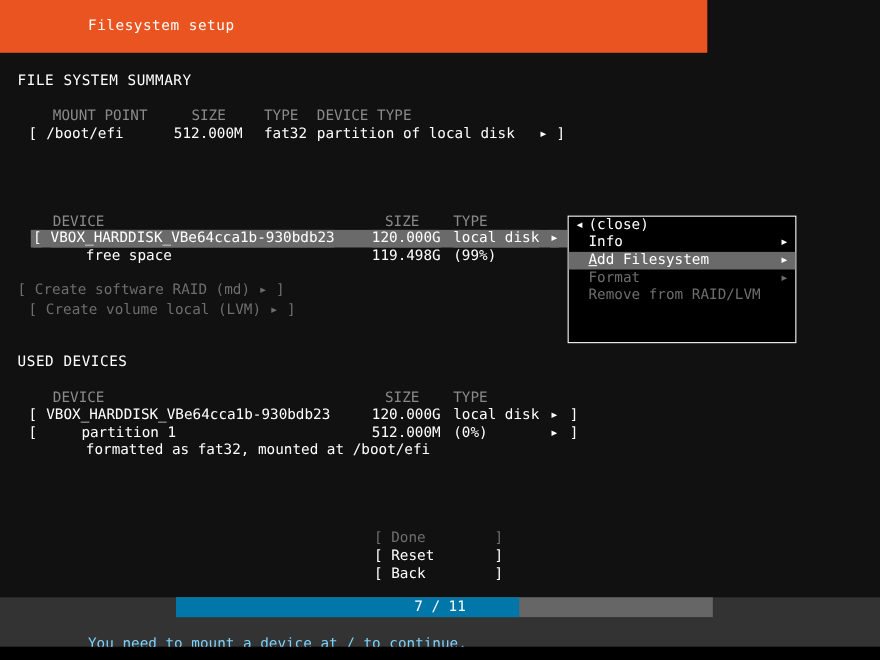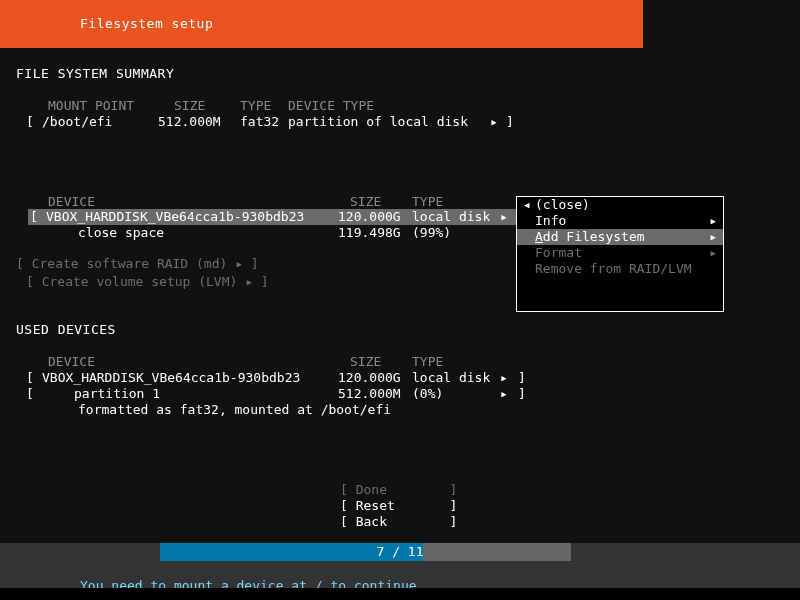--- a/index.html
+++ b/index.html
@@ -102,23 +102,22 @@
   
   #footer-band {
     position: absolute;
     left: 0; top: 543px;
     width: 800px; height: 45px;
     background: #333333;
   }
   #progress-track {
     position: absolute;
     left: 160px; top: 543px;
-    width: 400px; height: 18px;
+    width: 488px; height: 18px;
     background: #666666;
-    padding-left: 11px;
   }
   #progress-fill {
     position: absolute;
     left: 0; top: 0;
     height: 18px;
     background: #0077a8;
   }
   #progress-label {
     position: absolute;
     left: 0; top: 0;
@@ -170,26 +169,26 @@
   <div class="abs colhdr" style="left:350px; top:194px;">SIZE</div>
   <div class="abs colhdr" style="left:412px; top:194px;">TYPE</div>
 
   <div class="abs selected" style="left:28px; top:209px; width:488px; height:16px;"></div>
   <div class="abs selected" style="left:30px; top:209px;">[</div>
   <div class="abs selected" style="left:46px; top:209px;">VBOX_HARDDISK_VBe64cca1b-930bdb23</div>
   <div class="abs selected" style="left:338px; top:209px;">120.000G</div>
   <div class="abs selected" style="left:412px; top:209px;">local disk</div>
   <div class="abs selected" style="left:500px; top:209px;">▸</div>
 
-  <div class="abs white" style="left:78px; top:225px;">close space</div>
+  <div class="abs white" style="left:78px; top:225px;">free space</div>
   <div class="abs white" style="left:338px; top:225px;">119.498G</div>
   <div class="abs white" style="left:412px; top:225px;">(99%)</div>
 
   <div class="abs dim" style="left:16px; top:256px;">[ Create software RAID (md) ▸ ]</div>
-  <div class="abs dim" style="left:26px; top:274px;">[ Create volume setup (LVM) ▸ ]</div>
+  <div class="abs dim" style="left:26px; top:274px;">[ Create volume local (LVM) ▸ ]</div>
 
   <div id="popup">
 
     <div class="menu-item enabled">
       <span class="menu-close-arrow">◂</span>
       <span class="menu-label">(close)</span>
     </div>
 
     <div class="menu-item enabled">
       <span class="menu-label">Info</span>

